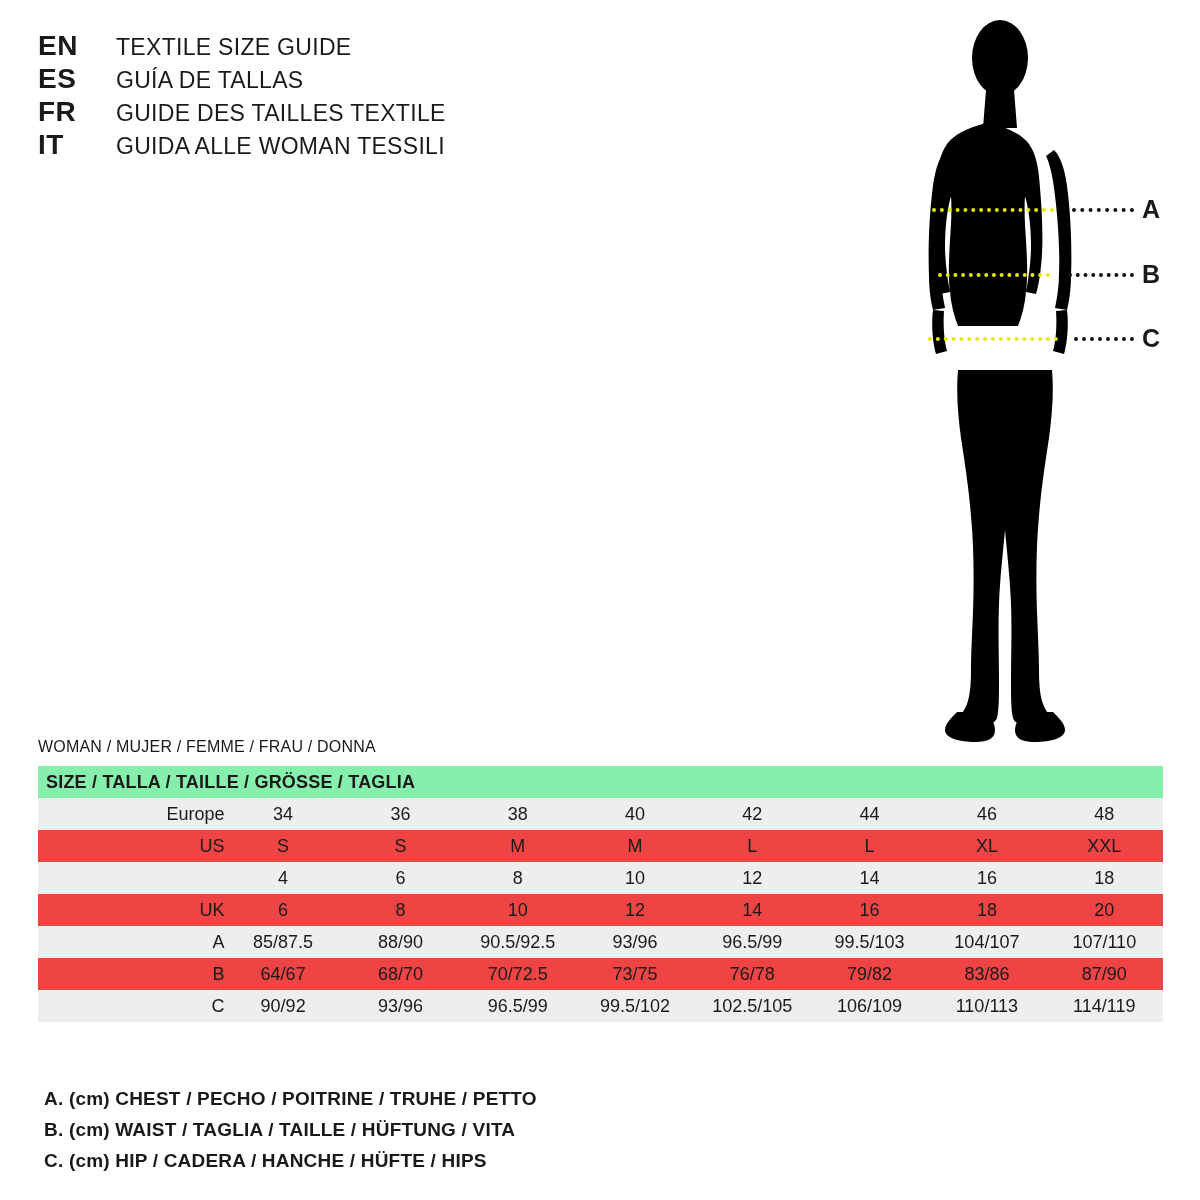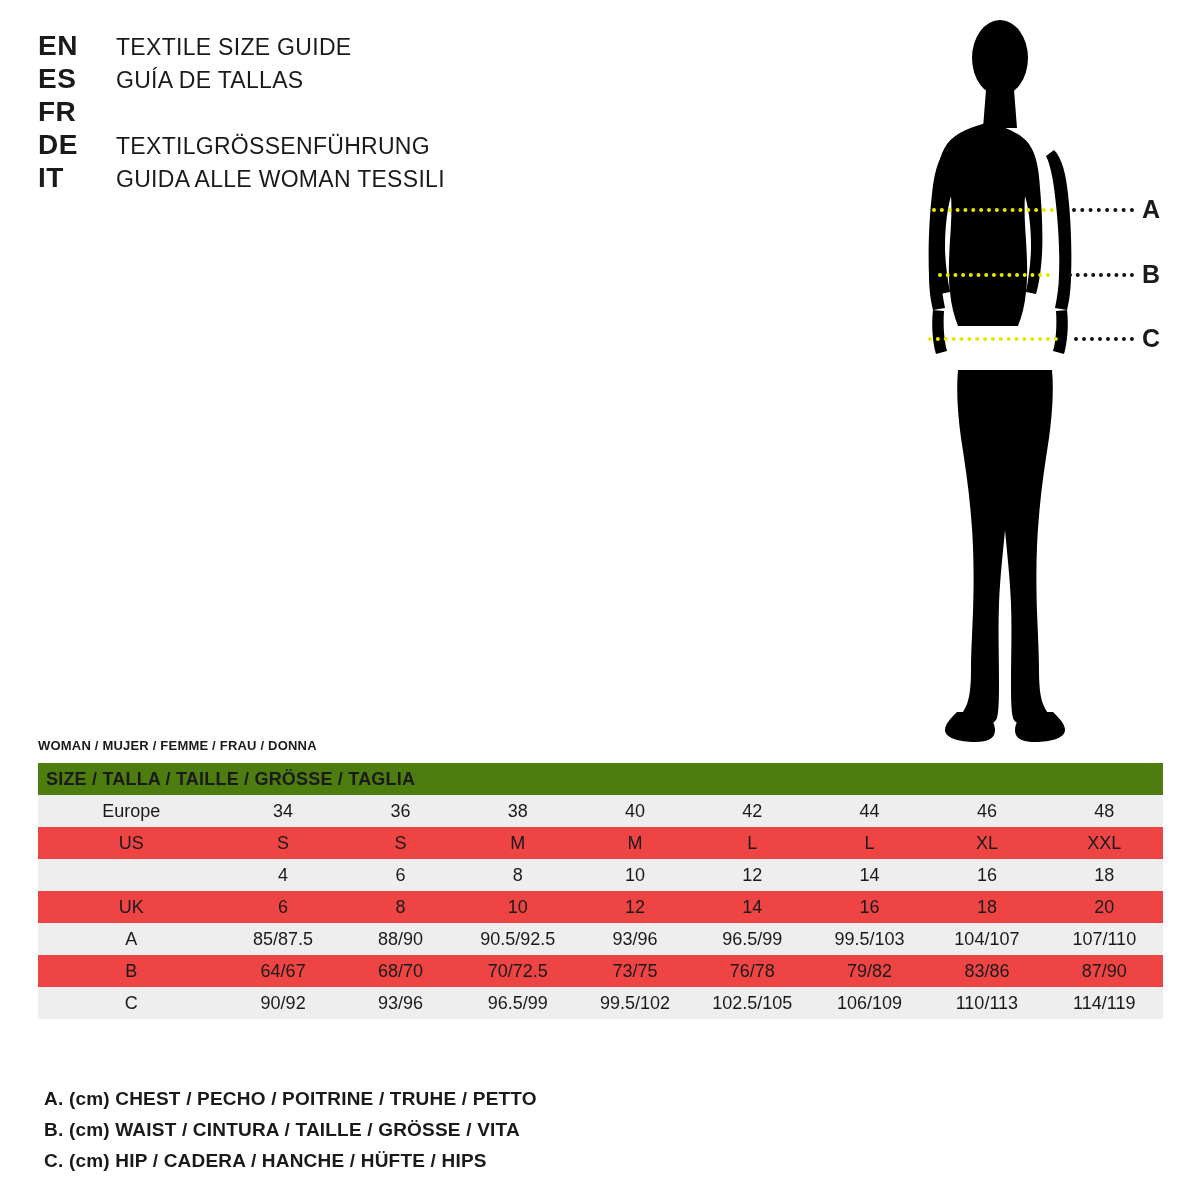--- a/index.html
+++ b/index.html
@@ -71,51 +71,51 @@
   }
 
   
   #table-section {
     position: absolute;
     left: 38px;
     top: 738px;
     width: 1125px;
   }
   #group-heading {
-    font-size: 13px;
-    font-weight: bold;
+    font-size: 16px;
+    font-weight: normal;
     letter-spacing: 0.2px;
     margin-bottom: 10px;
     color: #1a1a1a;
   }
   table.size-table {
     border-collapse: collapse;
     width: 1125px;
     table-layout: fixed;
   }
   table.size-table col.label-col { width: 186px; }
   table.size-table col.data-col { width: 117px; }
 
   table.size-table th, table.size-table td {
     font-size: 18px;
     padding: 6px 0 5px 0;
     text-align: center;
     color: #1a1a1a;
     font-weight: normal;
   }
   table.size-table th.header-cell {
-    background: #4d7c0f;
+    background: #86efac;
     text-align: left;
     padding-left: 8px;
     font-weight: bold;
     font-size: 18px;
     letter-spacing: 0.2px;
   }
   table.size-table td.row-label {
-    text-align: center;
+    text-align: right;
     padding-left: 0;
   }
   tr.shade-a { background: #eeeeee; }
   tr.shade-b { background: #ef4444; }
 
   
   #legend {
     position: absolute;
     left: 44px;
     top: 1088px;
@@ -137,24 +137,21 @@
   <div class="title-row">
     <span class="lang-code">EN</span>
     <span class="lang-title">TEXTILE SIZE GUIDE</span>
   </div>
   <div class="title-row">
     <span class="lang-code">ES</span>
     <span class="lang-title">GUÍA DE TALLAS</span>
   </div>
   <div class="title-row">
     <span class="lang-code">FR</span>
-  </div>
-  <div class="title-row">
-    <span class="lang-code">DE</span>
-    <span class="lang-title">TEXTILGRÖSSENFÜHRUNG</span>
+    <span class="lang-title">GUIDE DES TAILLES TEXTILE</span>
   </div>
   <div class="title-row">
     <span class="lang-code">IT</span>
     <span class="lang-title">GUIDA ALLE WOMAN TESSILI</span>
   </div>
 </div>
 
 <div id="figure-area">
 
   <svg id="figure-svg" width="330" height="740" viewBox="0 0 330 740">
@@ -346,15 +343,15 @@
         <td>106/109</td>
         <td>110/113</td>
         <td>114/119</td>
       </tr>
     </tbody>
   </table>
 </div>
 
 <div id="legend">
   <div class="legend-row">A. (cm) CHEST / PECHO / POITRINE / TRUHE / PETTO</div>
-  <div class="legend-row">B. (cm) WAIST / CINTURA / TAILLE / GRÖSSE / VITA</div>
+  <div class="legend-row">B. (cm) WAIST / TAGLIA / TAILLE / HÜFTUNG / VITA</div>
   <div class="legend-row">C. (cm) HIP / CADERA / HANCHE / HÜFTE / HIPS</div>
 </div>
 
 </body></html>

